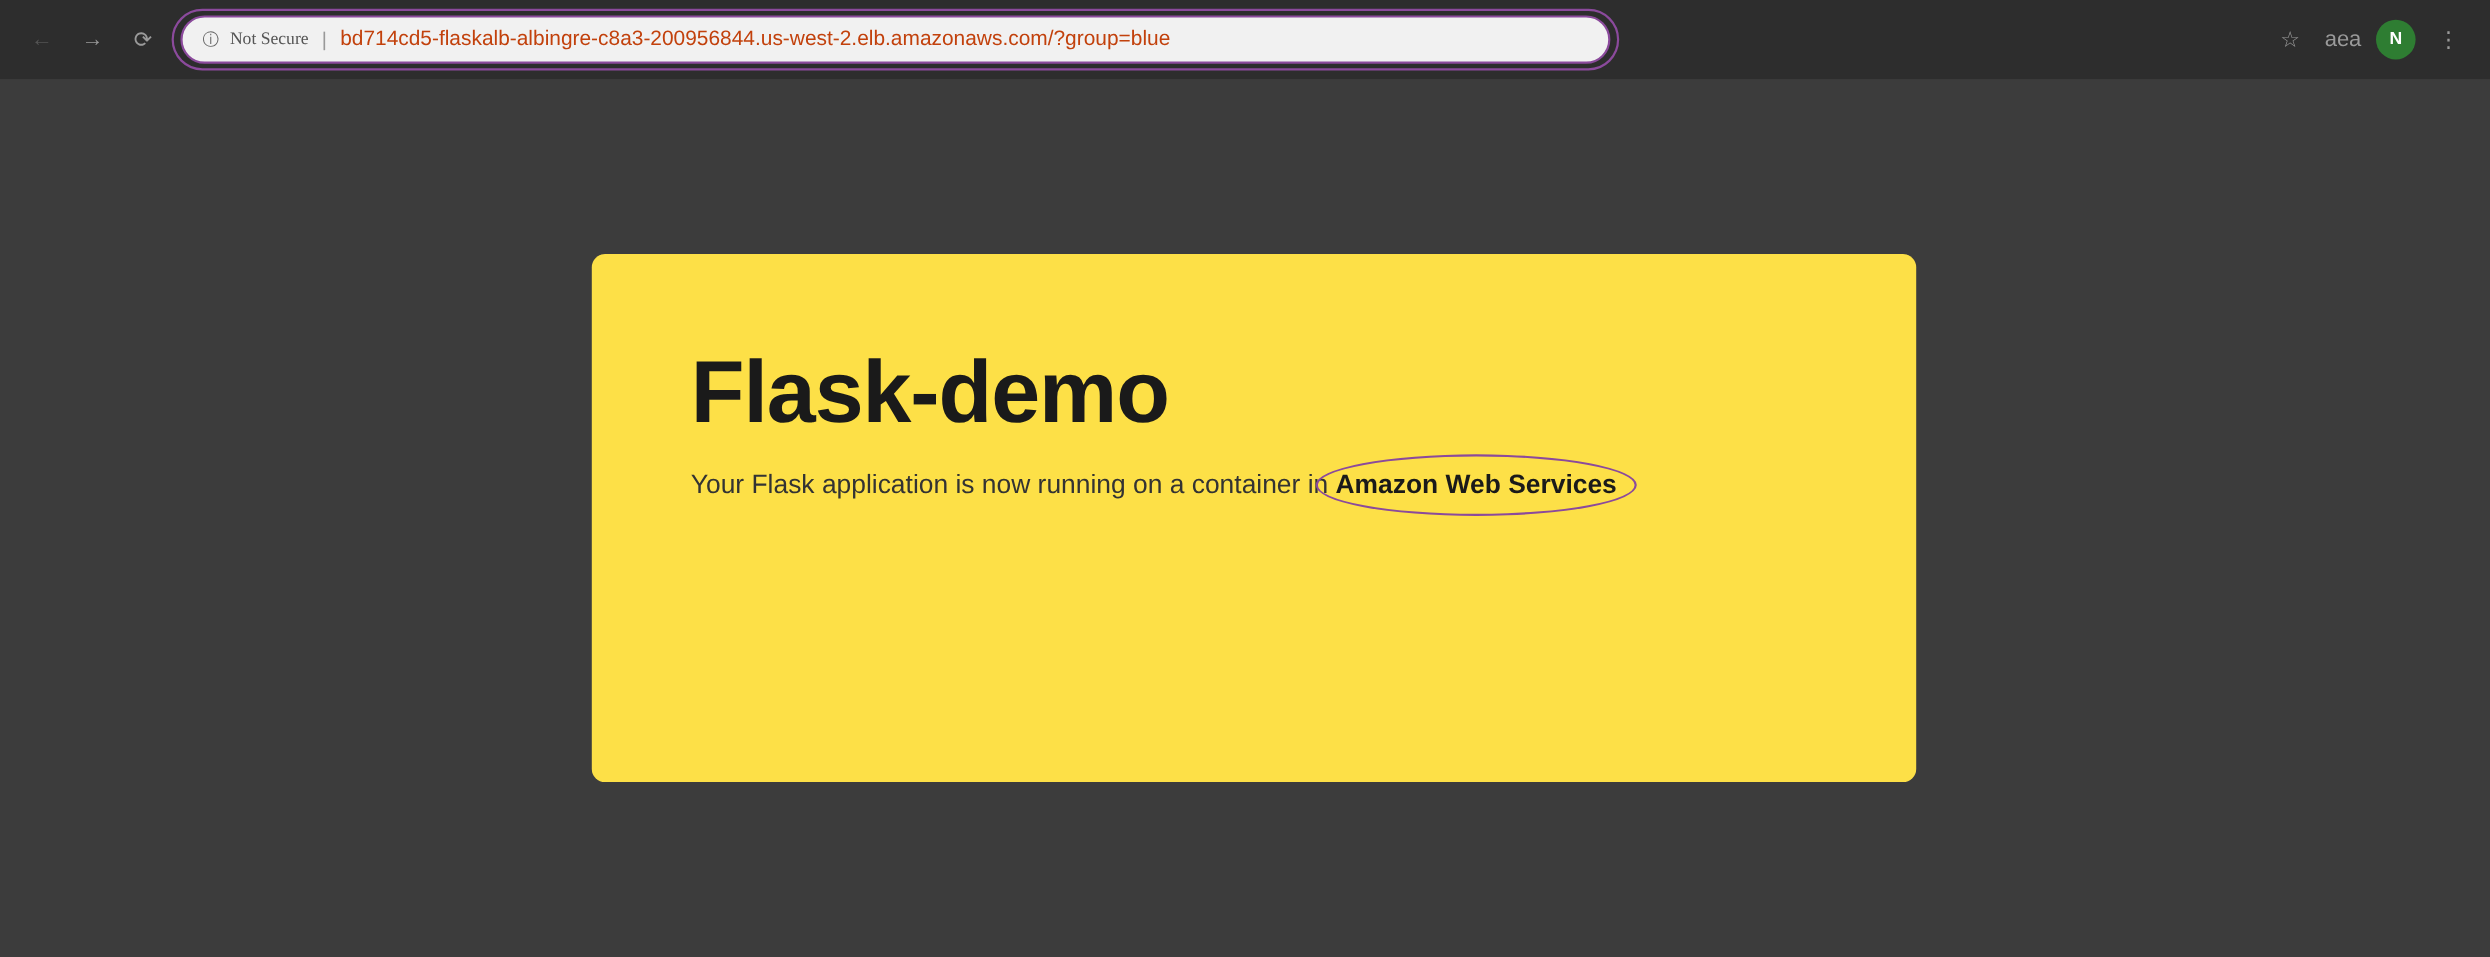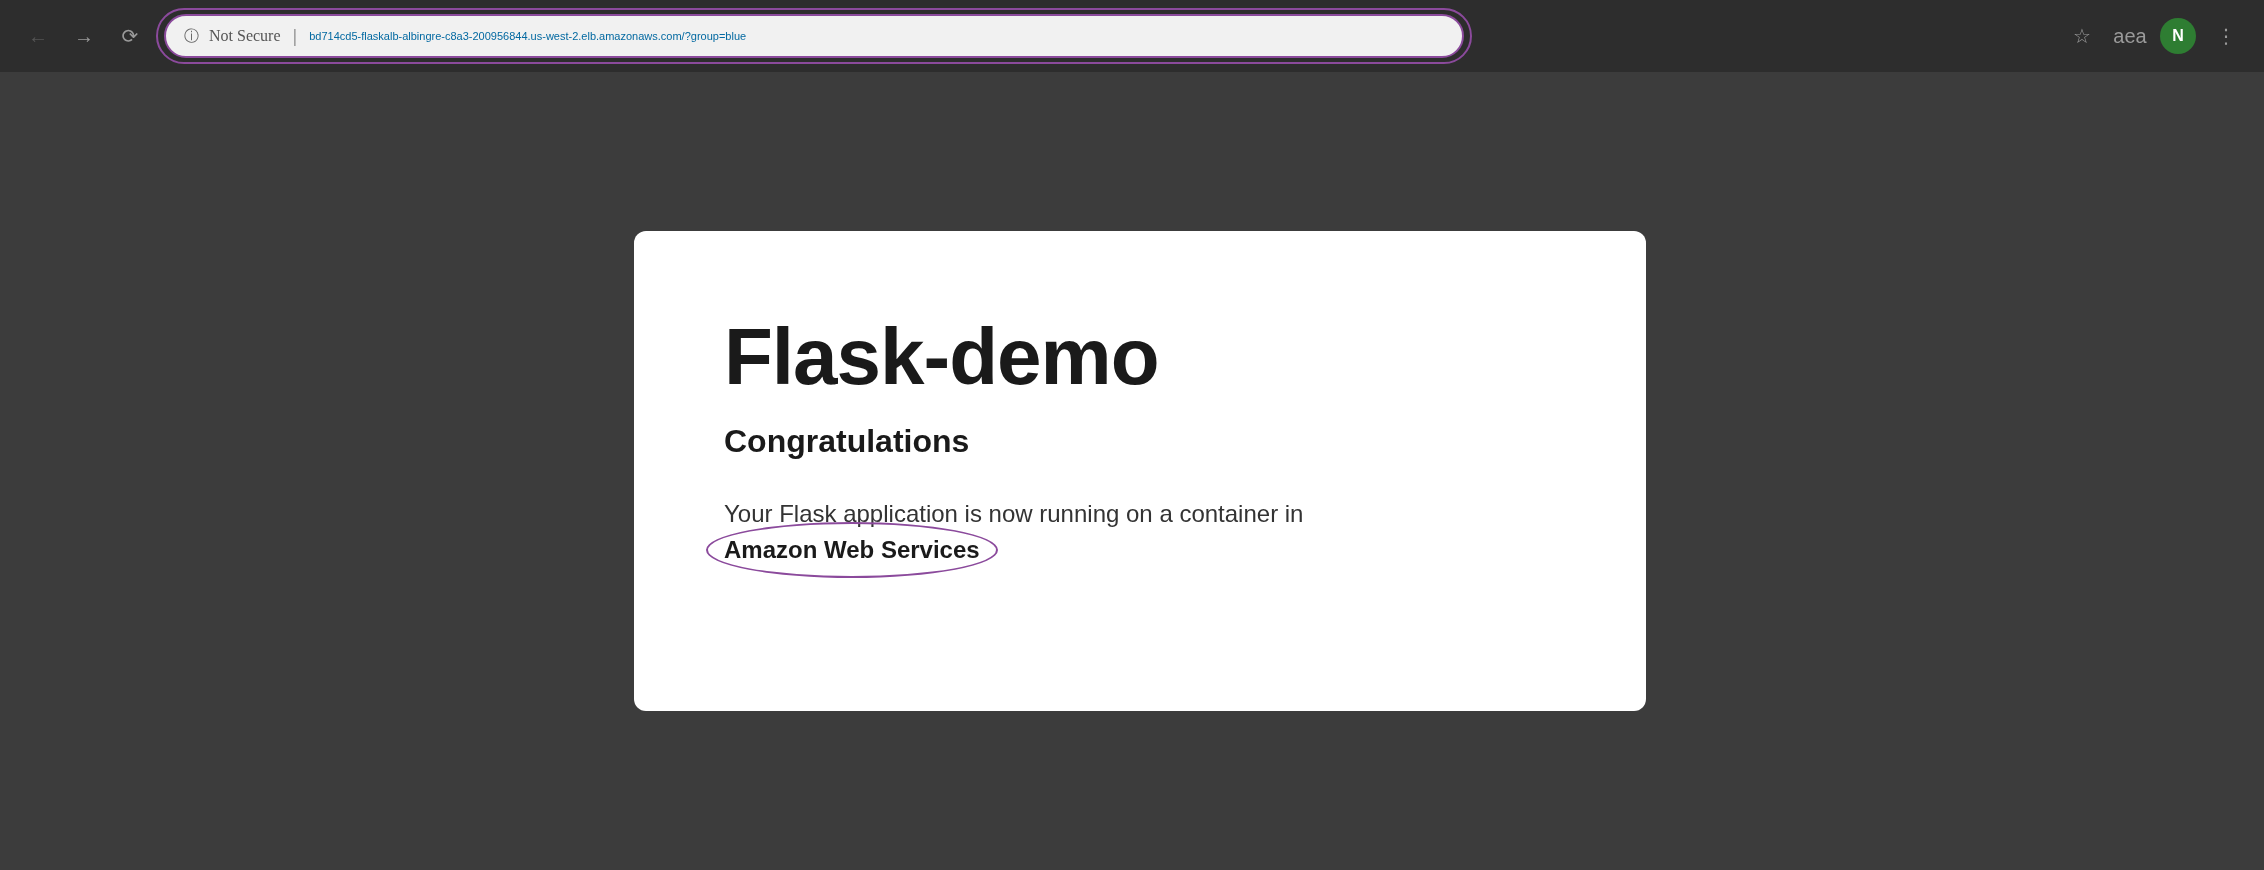--- a/index.html
+++ b/index.html
@@ -92,22 +92,22 @@
       font-family: Liberation Serif, serif;
     }
 
     .separator {
       color: #999;
       font-size: 18px;
       margin: 0 2px;
     }
 
     .url-text {
-      color: #0369a1;
-      font-size: 11px;
+      color: #c2410c;
+      font-size: 19px;
       flex: 1;
     }
 
     .browser-actions {
       display: flex;
       gap: 12px;
       align-items: center;
       margin-left: auto;
     }
 
@@ -145,24 +145,24 @@
       width: 100%;
       height: calc(870px - 72px);
       background: #3c3c3c;
       display: flex;
       align-items: center;
       justify-content: center;
       padding: 40px;
     }
 
     .card {
-      background: #ffffff;
+      background: #fde047;
       border-radius: 12px;
       padding: 80px 90px;
-      width: 1012px;
+      width: 1204px;
       min-height: 480px;
       margin-left: 16px;
     }
 
     .app-title {
       font-size: 80px;
       font-weight: 700;
       color: #1a1a1a;
       letter-spacing: -1px;
       margin-bottom: 20px;
@@ -239,21 +239,20 @@
     <button class="profile-btn">
       <span>N</span>
     </button>
     <button class="action-btn">⋮</button>
   </div>
 </div>
 
 <div class="page-content">
   <div class="card">
     <h1 class="app-title">Flask-demo</h1>
-    <h2 class="congrats">Congratulations</h2>
     <p class="description">
       <span>Your Flask application is now running on a container in</span>
       <span> </span>
       <span class="aws-highlight">
         <span>Amazon Web Services</span>
         <span class="aws-oval"></span>
       </span>
     </p>
   </div>
 </div>

